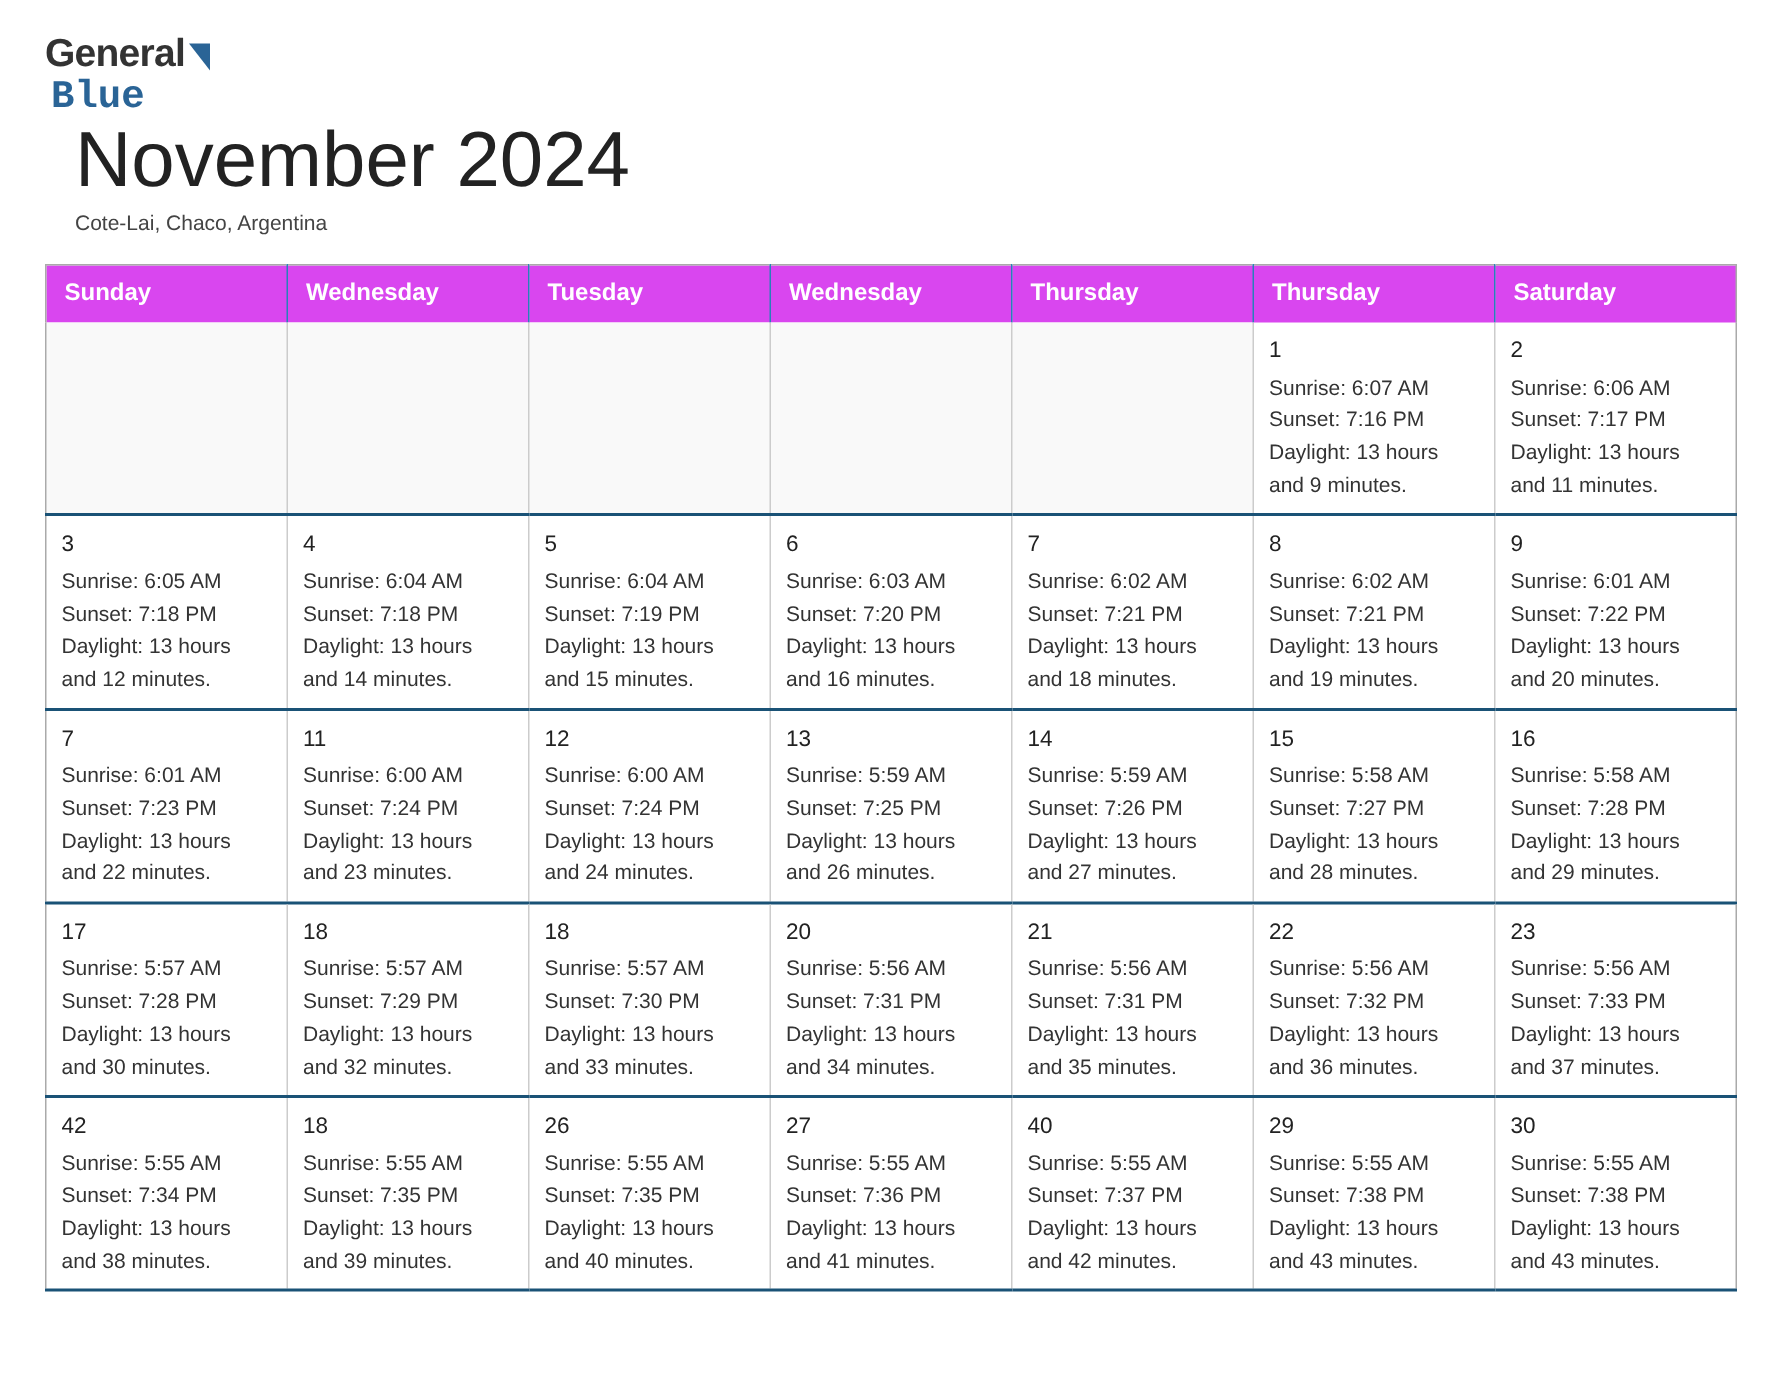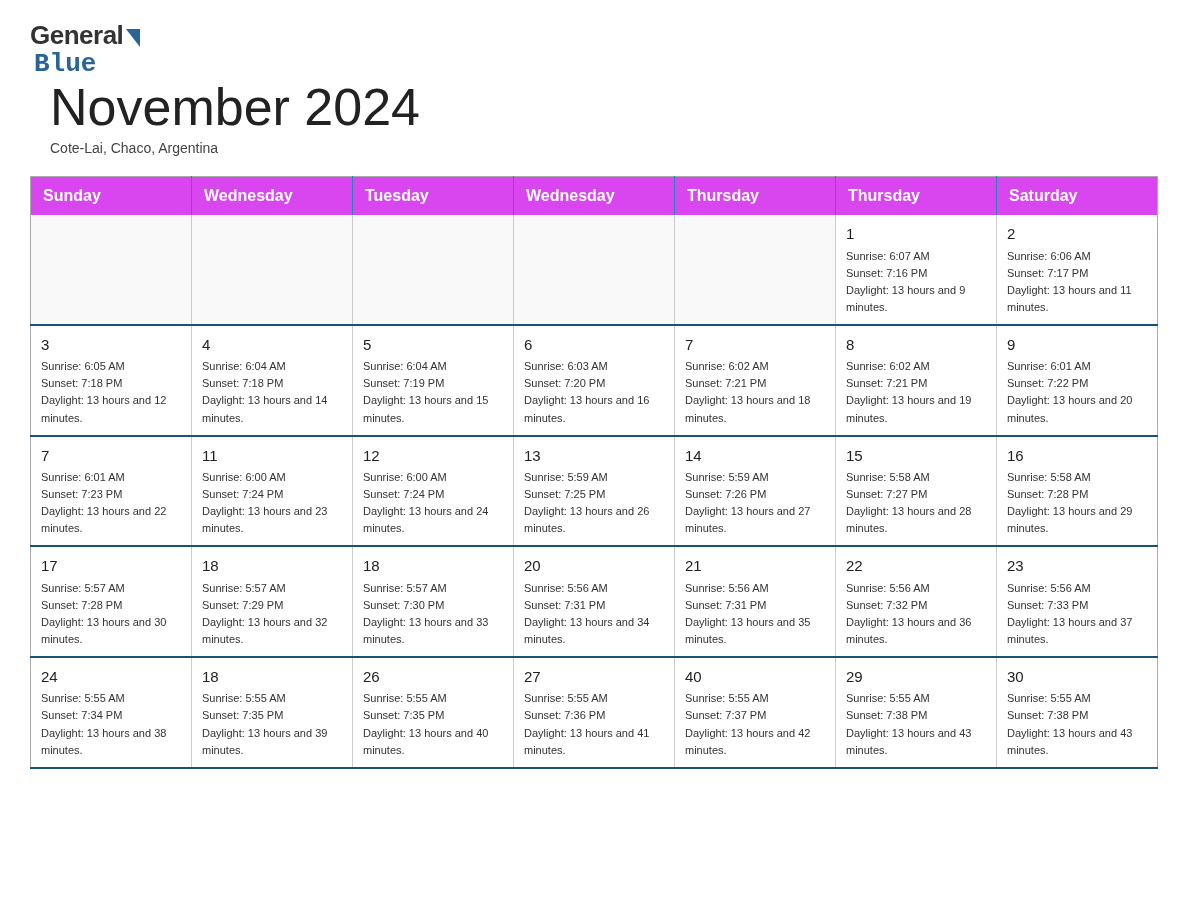--- a/index.html
+++ b/index.html
@@ -96,21 +96,21 @@
     }
     .day-number {
       font-size: 15px;
       font-weight: normal;
       color: #222;
       display: block;
       margin-bottom: 2px;
     }
     .day-info {
       color: #333;
-      font-size: 11px;
+      font-size: 14px;
       line-height: 1.55;
     }
     .empty-cell {
       background: #f9f9f9;
     }
   </style>
 </head>
 <body>
 
 <div class="header-row">
@@ -240,21 +240,21 @@
           <span class="day-number">22</span>
           <div class="day-info">Sunrise: 5:56 AM<br>Sunset: 7:32 PM<br>Daylight: 13 hours and 36 minutes.</div>
         </td>
         <td>
           <span class="day-number">23</span>
           <div class="day-info">Sunrise: 5:56 AM<br>Sunset: 7:33 PM<br>Daylight: 13 hours and 37 minutes.</div>
         </td>
       </tr>
       <tr>
         <td>
-          <span class="day-number">24</span>
+          <span class="day-number">42</span>
           <div class="day-info">Sunrise: 5:55 AM<br>Sunset: 7:34 PM<br>Daylight: 13 hours and 38 minutes.</div>
         </td>
         <td>
           <span class="day-number">18</span>
           <div class="day-info">Sunrise: 5:55 AM<br>Sunset: 7:35 PM<br>Daylight: 13 hours and 39 minutes.</div>
         </td>
         <td>
           <span class="day-number">26</span>
           <div class="day-info">Sunrise: 5:55 AM<br>Sunset: 7:35 PM<br>Daylight: 13 hours and 40 minutes.</div>
         </td>

